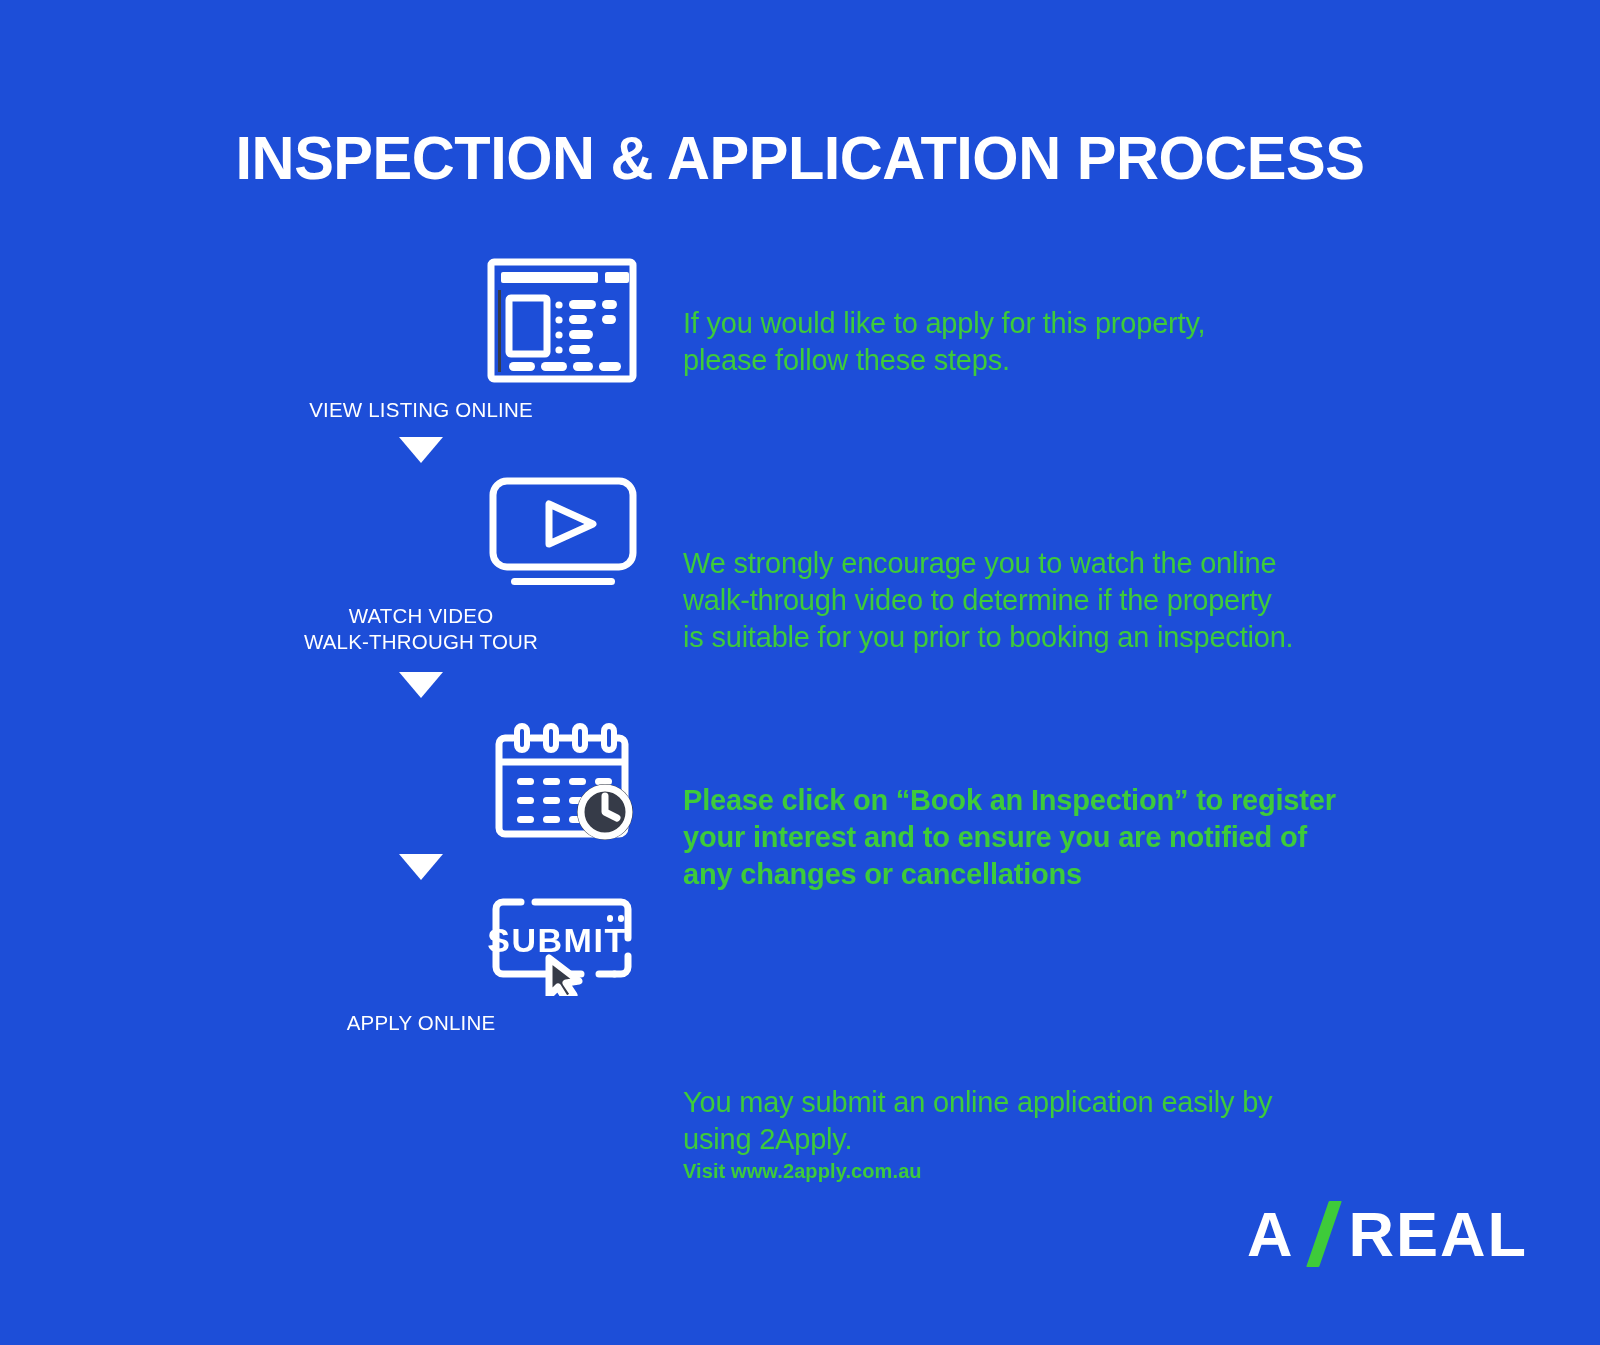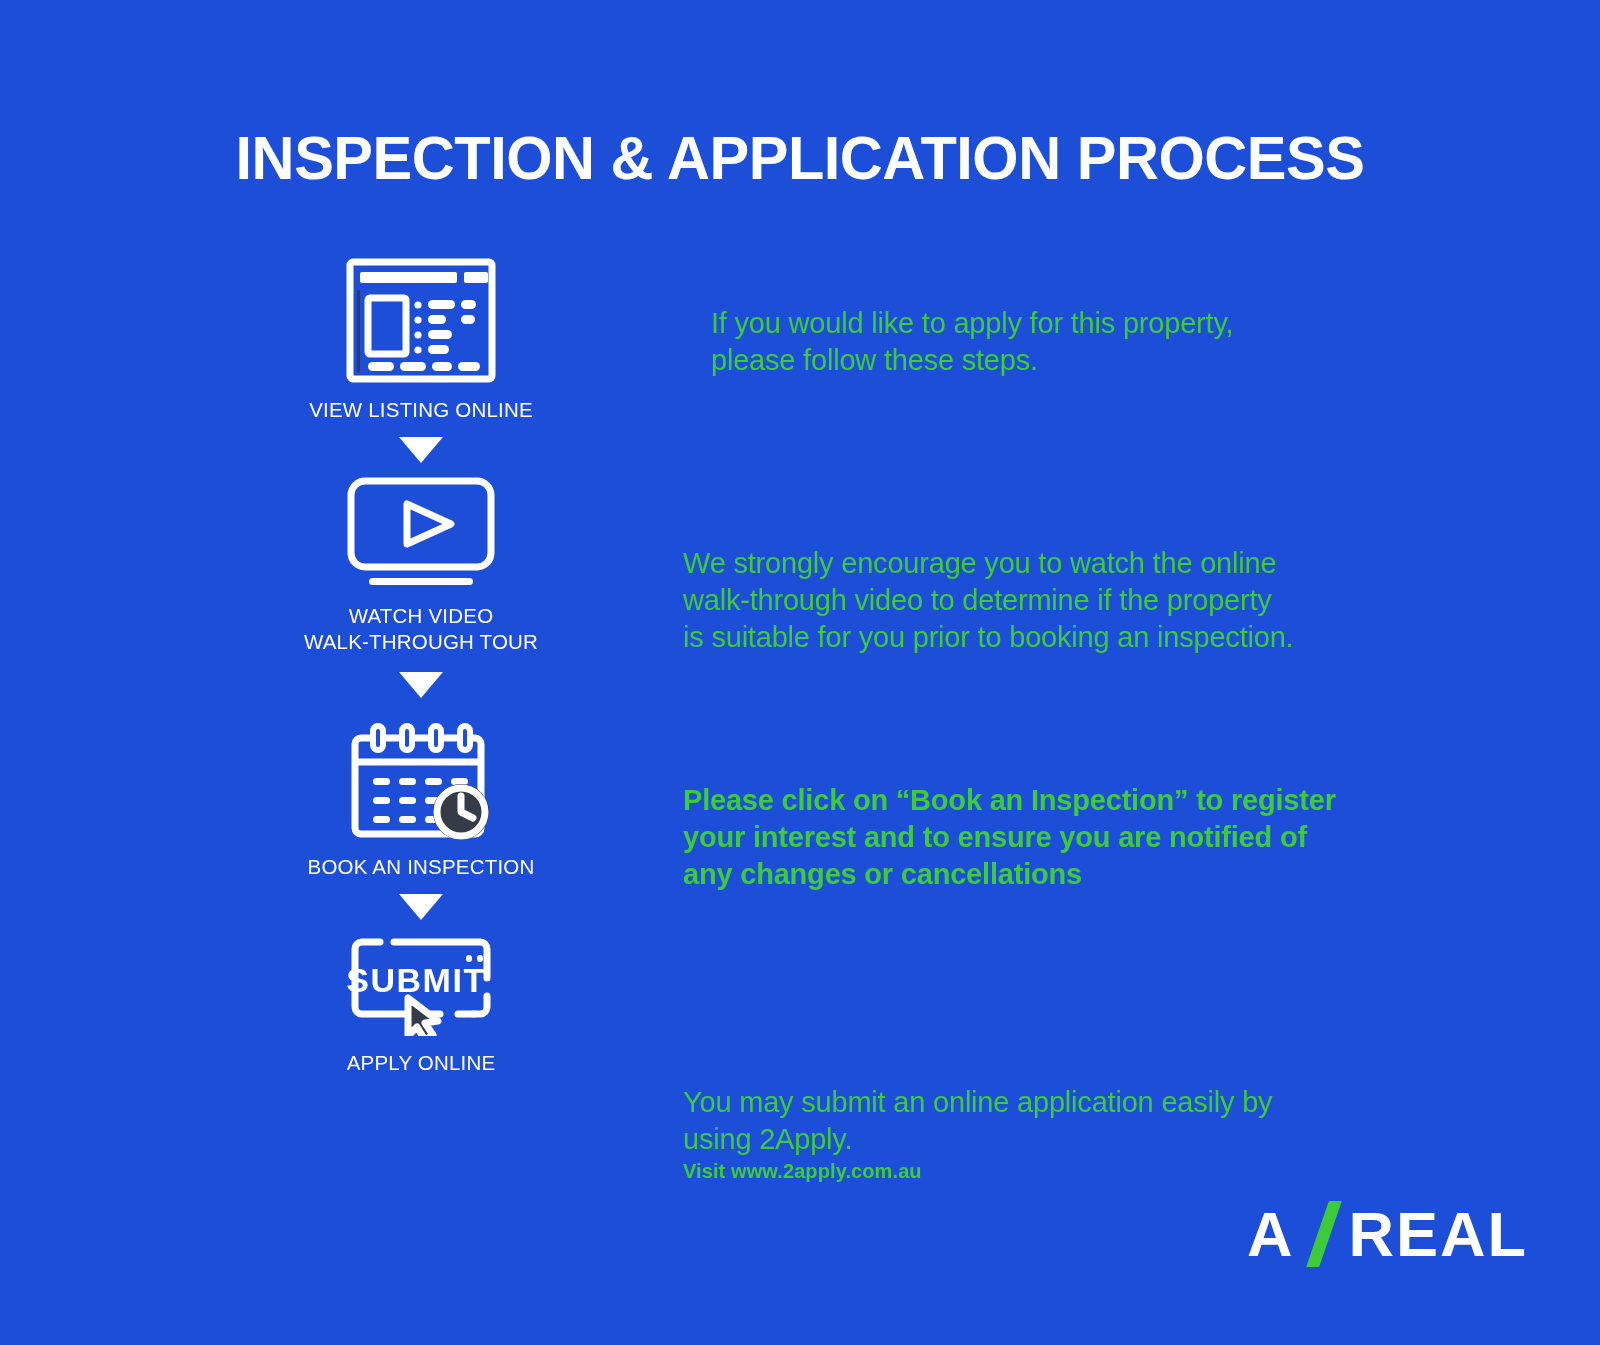--- a/index.html
+++ b/index.html
@@ -45,21 +45,21 @@
 
   .step {
     position: relative;
     width: 432px;
     text-align: center;
   }
 
   .step-icon {
     display: flex;
     align-items: center;
-    justify-content: center;
+    justify-content: flex-end;
     width: 432px;
   }
 
   .step-label {
     margin-top: 14px;
     color: #ffffff;
     font-size: 20.5px;
     font-weight: normal;
     letter-spacing: 0.2px;
     line-height: 1.28;
@@ -80,21 +80,21 @@
     left: 683px;
     width: 740px;
     color: #3ECB3A;
     font-family: "Liberation Sans", sans-serif;
     font-size: 29px;
     line-height: 1.27;
     letter-spacing: -0.2px;
     white-space: pre-line;
   }
 
-  #copy-0 { top: 305px; margin-left: 28px; }
+  #copy-0 { top: 305px; }
   #copy-1 { top: 545px; }
   #copy-2 { top: 782px; font-weight: bold; }
   #copy-3 { top: 1084px; }
 
   .visit {
     position: absolute;
     left: 683px;
     top: 1160px;
     color: #3ECB3A;
     font-size: 20px;
@@ -214,21 +214,20 @@
           <rect x="76" y="85" width="17" height="7" rx="3.5" fill="#ffffff"></rect>
           <rect x="102" y="85" width="17" height="7" rx="3.5" fill="#ffffff"></rect>
           <rect x="24" y="104" width="17" height="7" rx="3.5" fill="#ffffff"></rect>
           <rect x="50" y="104" width="17" height="7" rx="3.5" fill="#ffffff"></rect>
           <rect x="76" y="104" width="17" height="7" rx="3.5" fill="#ffffff"></rect>
           <circle cx="112" cy="100" r="28" fill="#363b48"></circle>
           <circle cx="112" cy="100" r="24" stroke="#ffffff" stroke-width="7"></circle>
           <path d="M112 84 L112 100 L124 106" stroke="#ffffff" stroke-width="7" stroke-linecap="round" stroke-linejoin="round" fill="none"></path>
         </svg>
       </div>
-      <div class="step-label">BOOK AN INSPECTION</div>
     </div>
 
     <div class="arrow" style="margin-top:14px;">
       <svg width="44" height="26" viewBox="0 0 44 26">
           <polygon points="0,0 44,0 22,26" fill="#ffffff"></polygon>
         </svg>
     </div>
 
     <div class="step" style="margin-top:16px;">
       <div class="step-icon">

